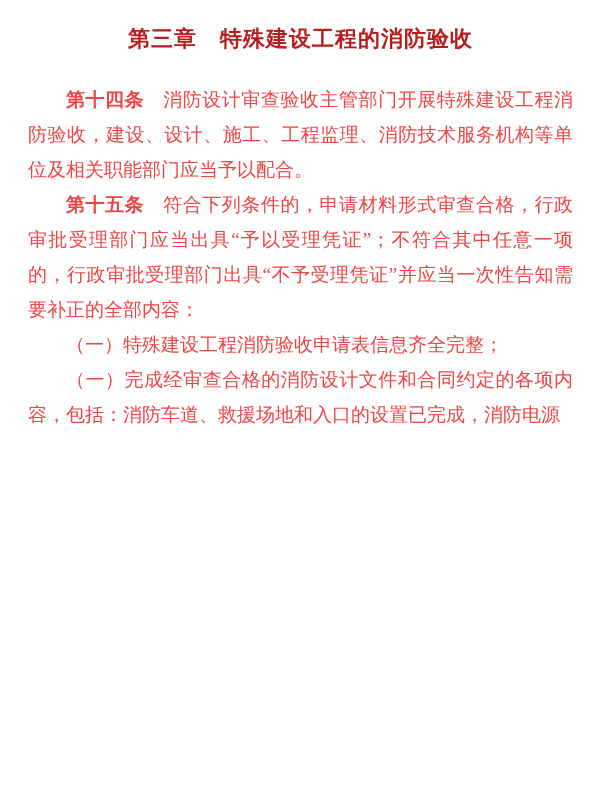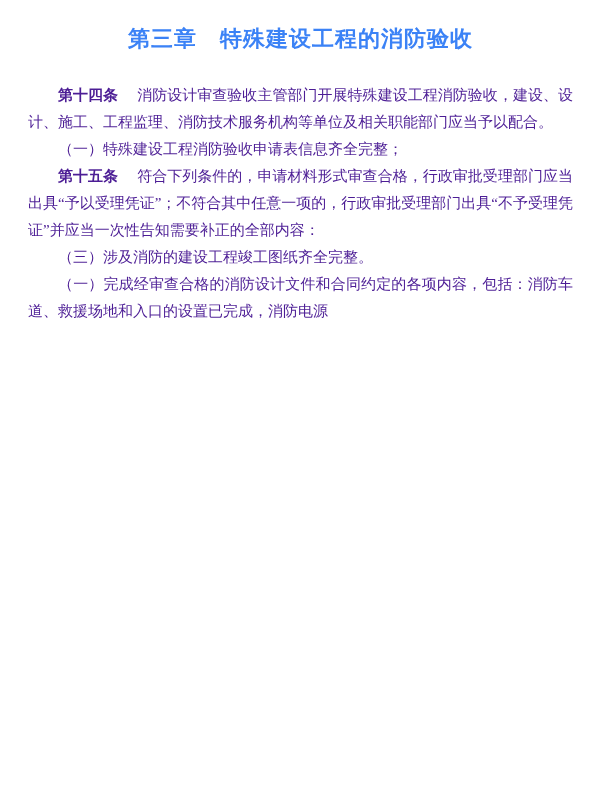--- a/index.html
+++ b/index.html
@@ -16,51 +16,50 @@
     padding: 24px 27px 0 28px;
     background: #ffffff;
   }
   .chapter-title {
     font-family: "Liberation Sans", "DejaVu Sans", sans-serif;
     font-weight: bold;
     font-size: 22px;
     line-height: 30px;
     letter-spacing: 1px;
     text-align: center;
-    color: #3b82f6;
+    color: #b91c1c;
     margin-bottom: 28px;
   }
   .doc-body .para {
-    font-size: 15px;
-    line-height: 27px;
+    font-size: 19px;
+    line-height: 35px;
     text-align: justify;
     text-justify: inter-ideograph;
     text-indent: 2em;
-    color: #4c1d95;
+    color: #ef4444;
   }
   .para .art-label {
     font-weight: bold;
     margin-right: 19px;
   }
 </style>
 </head>
 <body>
 
 <div class="page">
 
   <h1 class="chapter-title">第三章　特殊建设工程的消防验收</h1>
 
   <div class="doc-body">
 
     <p class="para"><span class="art-label">第十四条</span><span>消防设计审查验收主管部门开展特殊建设工程消防验收，建设、设计、施工、工程监理、消防技术服务机构等单位及相关职能部门应当予以配合。</span></p>
 
+    <p class="para"><span class="art-label">第十五条</span><span>符合下列条件的，申请材料形式审查合格，行政审批受理部门应当出具“予以受理凭证”；不符合其中任意一项的，行政审批受理部门出具“不予受理凭证”并应当一次性告知需要补正的全部内容：</span></p>
+
     <p class="para"><span>（一）特殊建设工程消防验收申请表信息齐全完整；</span></p>
 
-    <p class="para"><span class="art-label">第十五条</span><span>符合下列条件的，申请材料形式审查合格，行政审批受理部门应当出具“予以受理凭证”；不符合其中任意一项的，行政审批受理部门出具“不予受理凭证”并应当一次性告知需要补正的全部内容：</span></p>
 
-
-    <p class="para"><span>（三）涉及消防的建设工程竣工图纸齐全完整。</span></p>
 
 
     <p class="para"><span>（一）完成经审查合格的消防设计文件和合同约定的各项内容，包括：消防车道、救援场地和入口的设置已完成，消防电源</span></p>
 
   </div>
 </div>
 
 </body></html>

